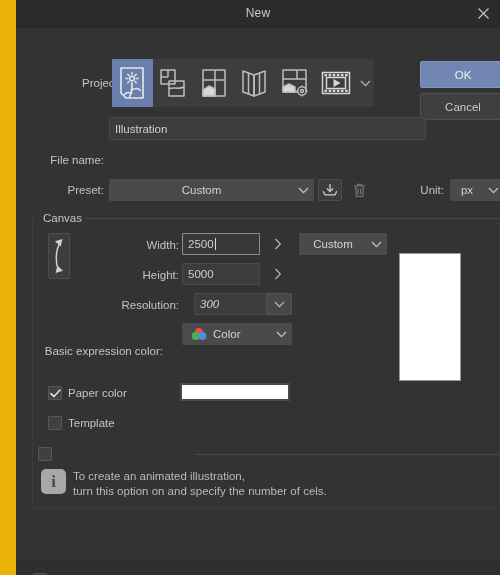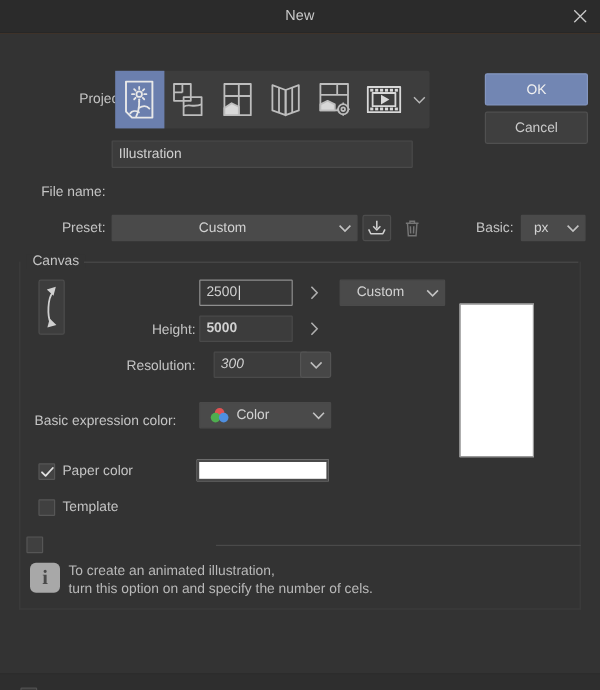--- a/index.html
+++ b/index.html
@@ -5,24 +5,25 @@
   html, body {
     margin: 0; padding: 0;
     width: 500px; height: 575px;
     background: #2b2b2b;
     font-family: "Liberation Sans", sans-serif;
     overflow: hidden;
   }
   .dialog {
     position: relative;
     width: 500px; height: 575px;
-    background: #f97316;
+    background: #eab308;
     color: #c8c8c8;
     font-size: 11px;
     box-sizing: border-box;
+    padding-left: 16px;
   }
   
   .titlebar {
     position: relative;
     height: 27px;
     background: #2b2b2b;
     border-bottom: 1px solid #252525;
   }
   .titlebar .title {
     position: absolute;
@@ -372,21 +373,21 @@
         </svg>
       </div>
     </div>
 
     <div class="ok-btn">OK</div>
     <div class="cancel-btn">Cancel</div>
 
     <div class="label" style="left:0px; top:94px; width:88px;margin-top:32px;">
       <span>File name:</span>
     </div>
-    <div class="textfield" style="left:93px; top:89px; width:251px; height:23px;text-align:center;" title="Illustration">
+    <div class="textfield" style="left:93px; top:89px; width:317px; height:23px;text-align:center;" title="Illustration">
       <span>Illustration</span>
     </div>
 
     <div class="label" style="left:0px; top:156px; width:88px;">Preset:</div>
     <div class="dropdown" style="left:93px; top:151px; width:205px; height:22px;">
       <span class="dd-text">Custom</span>
       <span class="chev">
         <svg class="chev-svg" width="11" height="7" viewBox="0 0 11 7">
           <path d="M1 1 L5.5 5.6 L10 1" fill="none" stroke="#c3c3c3" stroke-width="1.3"></path>
         </svg>
@@ -407,21 +408,21 @@
           <path d="M1.2 3 H11.8"></path>
           <path d="M4.6 3 V1.3 H8.4 V3"></path>
           <path d="M2.6 3.6 L3.3 13.5 H9.7 L10.4 3.6"></path>
           <line x1="5" y1="5.6" x2="5.2" y2="11.6"></line>
           <line x1="7.8" y1="5.6" x2="7.6" y2="11.6"></line>
         </g>
       </svg>
     </div>
 
     <div class="label" style="left:386px; top:156px; width:42px;">
-      <span>Basic:</span>
+      <span>Unit:</span>
     </div>
     <div class="dropdown" style="left:434px; top:151px; width:54px; height:22px;">
       <span class="dd-text">px</span>
       <span class="chev">
         <svg class="chev-svg" width="11" height="7" viewBox="0 0 11 7">
           <path d="M1 1 L5.5 5.6 L10 1" fill="none" stroke="#c3c3c3" stroke-width="1.3"></path>
         </svg>
       </span>
     </div>
 
@@ -432,20 +433,23 @@
     <div class="iconbtn" style="left:32px; top:205px; width:22px; height:46px;">
       <svg width="16" height="38" viewBox="0 0 16 38">
         <g fill="#d0d0d0" stroke="none">
           <path d="M11.5 2 L4 4.2 L9.6 9.5 Z"></path>
           <path d="M4.5 36 L12 33.8 L6.4 28.5 Z"></path>
         </g>
         <path d="M9 6.5 C4.5 12 4.5 26 7 31.5" fill="none" stroke="#d0d0d0" stroke-width="1.5"></path>
       </svg>
     </div>
 
+    <div class="label" style="left:60px; top:211px; width:103px;">
+      <span>Width:</span>
+    </div>
     <div class="textfield focused" style="left:166px; top:205px; width:78px; height:22px;">
       <span>2500</span>
         <span class="caret"></span>
     </div>
     <div class="plainbtn" style="left:253px; top:205px; width:18px; height:22px;">
       <svg width="8" height="12" viewBox="0 0 8 12">
         <path d="M1.5 1 L6.3 6 L1.5 11" fill="none" stroke="#b0b0b0" stroke-width="1.3"></path>
       </svg>
     </div>
 
@@ -454,21 +458,21 @@
       <span class="chev">
         <svg class="chev-svg" width="11" height="7" viewBox="0 0 11 7">
           <path d="M1 1 L5.5 5.6 L10 1" fill="none" stroke="#c3c3c3" stroke-width="1.3"></path>
         </svg>
       </span>
     </div>
 
     <div class="label" style="left:60px; top:241px; width:103px;">
       <span>Height:</span>
     </div>
-    <div class="textfield" style="left:166px; top:235px; width:78px; height:22px;font-weight:bold;">
+    <div class="textfield" style="left:166px; top:235px; width:78px; height:22px;">
       <span>5000</span>
     </div>
     <div class="plainbtn" style="left:253px; top:235px; width:18px; height:22px;">
       <svg width="8" height="12" viewBox="0 0 8 12">
         <path d="M1.5 1 L6.3 6 L1.5 11" fill="none" stroke="#b0b0b0" stroke-width="1.3"></path>
       </svg>
     </div>
 
     <div class="label" style="left:60px; top:271px; width:103px;">
       <span>Resolution:</span>
@@ -478,21 +482,21 @@
     </div>
     <div class="iconbtn" style="left:250px; top:265px; width:26px; height:22px; background:#474747; border-color:#545454;">
       <svg class="chev-svg" width="11" height="7" viewBox="0 0 11 7">
         <path d="M1 1 L5.5 5.6 L10 1" fill="none" stroke="#bcbcbc" stroke-width="1.3"></path>
       </svg>
     </div>
 
     <div class="label" style="left:4px; top:301px; width:143px;margin-top:16px;">
       <span>Basic expression color:</span>
     </div>
-    <div class="dropdown" style="left:166px; top:307px; width:110px; height:22px;">
+    <div class="dropdown" style="left:166px; top:295px; width:110px; height:22px;">
       <span style="display:flex;align-items:center;flex:1;padding-left:8px;">
         <span style="display:inline-flex;margin-right:6px;">
           <svg width="16" height="14" viewBox="0 0 16 14">
             <circle cx="8" cy="5" r="4" fill="#e05252"></circle>
             <circle cx="4.6" cy="9" r="4" fill="#4fae4f"></circle>
             <circle cx="11.4" cy="9" r="4" fill="#4f8fe0"></circle>
           </svg>
         </span>
         <span>Color</span>
       </span>

